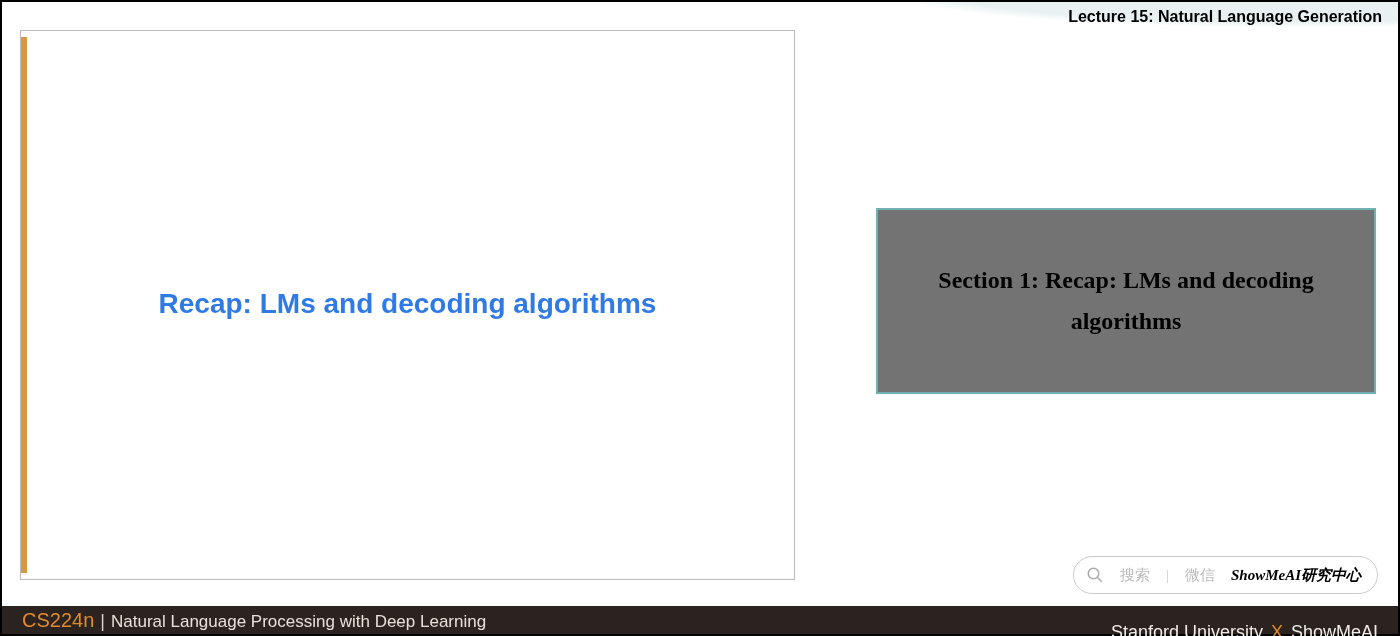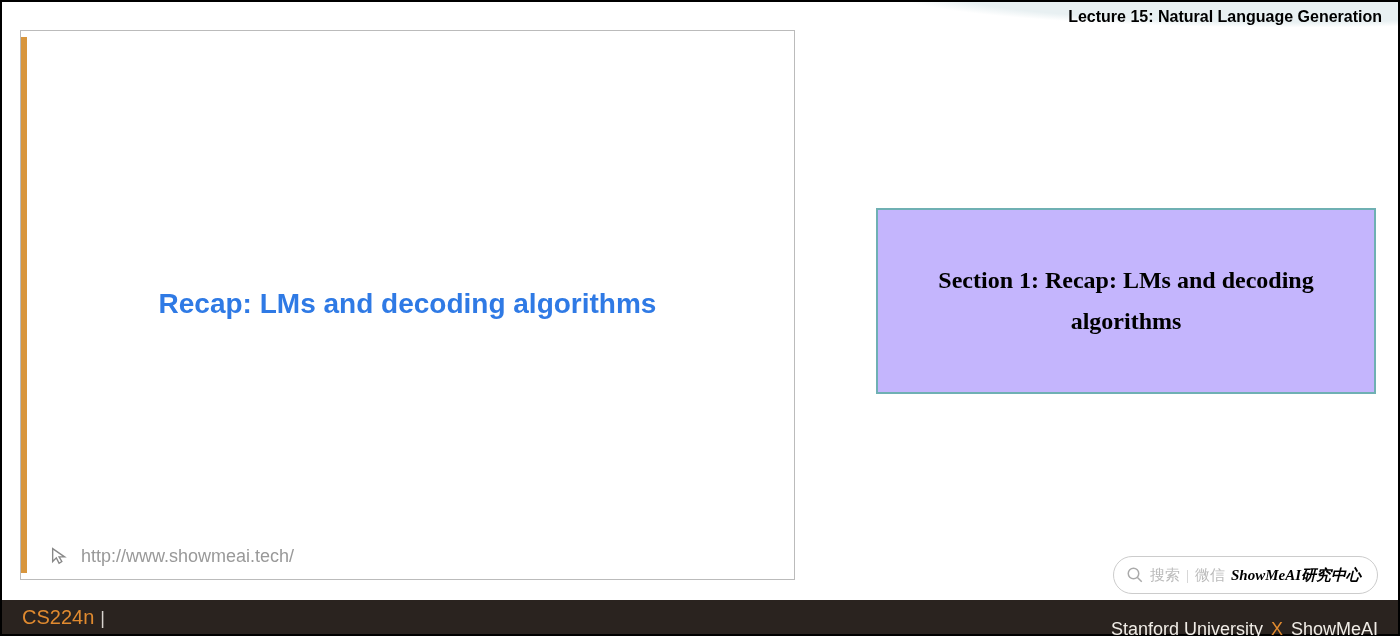--- a/index.html
+++ b/index.html
@@ -78,21 +78,21 @@
       stroke: #888;
       stroke-width: 1.5;
     }
     .callout-box {
       position: absolute;
       top: 208px;
       right: 24px;
       width: 500px;
       height: 186px;
       border: 2px solid #6fb0b3;
-      background: #c4b5fd;
+      background: #737373;
       display: flex;
       align-items: center;
       justify-content: center;
       text-align: center;
       padding: 18px 30px;
     }
     .callout-text {
       font-family: 'Comic Sans MS', Georgia, serif;
       font-weight: bold;
       font-size: 24px;
@@ -103,37 +103,37 @@
       position: absolute;
       bottom: 42px;
       right: 22px;
       height: 38px;
       border: 1.5px solid #ccc;
       border-radius: 20px;
       background: #fff;
       display: flex;
       align-items: center;
       padding: 0 16px 0 12px;
-      gap: 6px;
+      gap: 16px;
       font-size: 15px;
     }
     .search-icon {
       width: 18px; height: 18px;
       stroke: #aaa;
       stroke-width: 2;
       fill: none;
     }
     .search-hint { color: #bbb; font-family: Arial, sans-serif; }
     .search-sep { color: #ccc; }
     .search-brand { font-weight: bold; color: #000; font-style: italic; }
     .bottom-bar {
       position: absolute;
       left: 2px; right: 2px;
       bottom: 2px;
-      height: 34px;
+      height: 28px;
       background: #2a231f;
       display: flex;
       align-items: center;
       justify-content: space-between;
       padding: 0 20px;
       font-family: 'Segoe UI', Arial, sans-serif;
     }
     .bottom-left { display: flex; align-items: baseline; gap: 6px; }
     .course-code { color: #e08a2f; font-size: 20px; font-weight: 500; }
     .pipe { color: #d8d3ce; font-size: 18px; }
@@ -147,26 +147,20 @@
 <div class="outer-border"></div>
 
 <div class="header-bg"></div>
 <div class="header">Lecture 15: Natural Language Generation</div>
 
 <div class="slide-panel">
   <div class="orange-bar"></div>
   <div class="slide-title">
     <div>Recap: LMs and decoding algorithms</div>
   </div>
-  <div class="slide-footer">
-    <svg class="cursor-icon" viewBox="0 0 24 24">
-      <path d="M4 4 L4 18 L8 14 L11 20 L14 18 L11 13 L17 13 Z"></path>
-    </svg>
-    <span>http://www.showmeai.tech/</span>
-  </div>
 </div>
 
 <div class="callout-box">
   <div class="callout-text">Section 1: Recap: LMs and decoding algorithms</div>
 </div>
 
 <div class="search-pill">
   <svg class="search-icon" viewBox="0 0 24 24">
     <circle cx="10" cy="10" r="7"></circle>
     <line x1="15" y1="15" x2="21" y2="21"></line>
@@ -174,19 +168,20 @@
   <span class="search-hint">搜索</span>
   <span class="search-sep">|</span>
   <span class="search-hint">微信</span>
   <span class="search-brand">ShowMeAI研究中心</span>
 </div>
 
 <div class="bottom-bar">
   <div class="bottom-left">
     <span class="course-code">CS224n</span>
     <span class="pipe">|</span>
+    <span class="course-name">Natural Language Processing with Deep Learning</span>
   </div>
   <div class="bottom-right">
     <span>Stanford University</span>
     <span class="x-sep">X</span>
     <span>ShowMeAI</span>
   </div>
 </div>
 
 </body></html>

